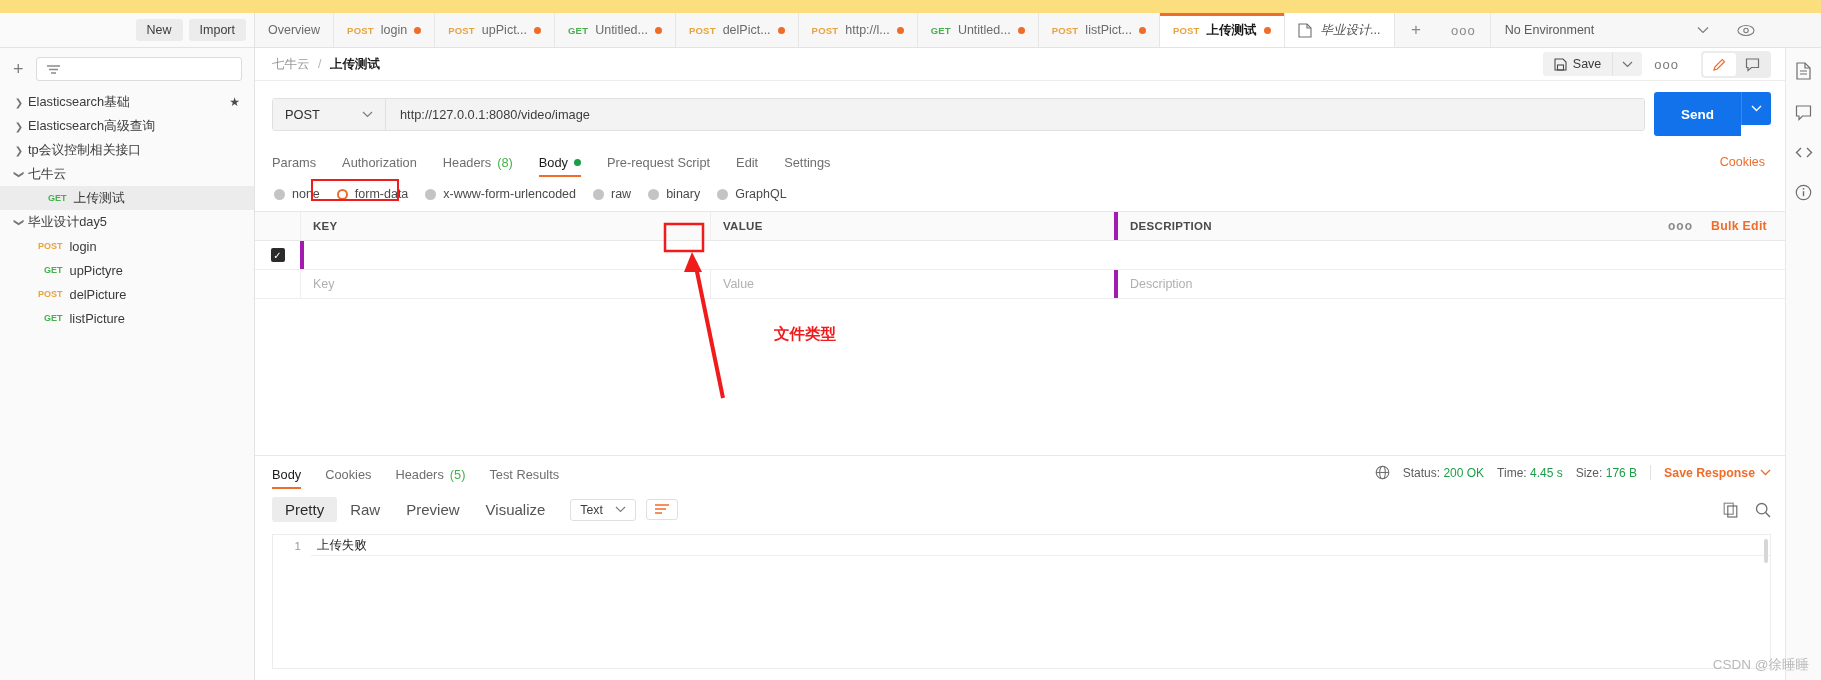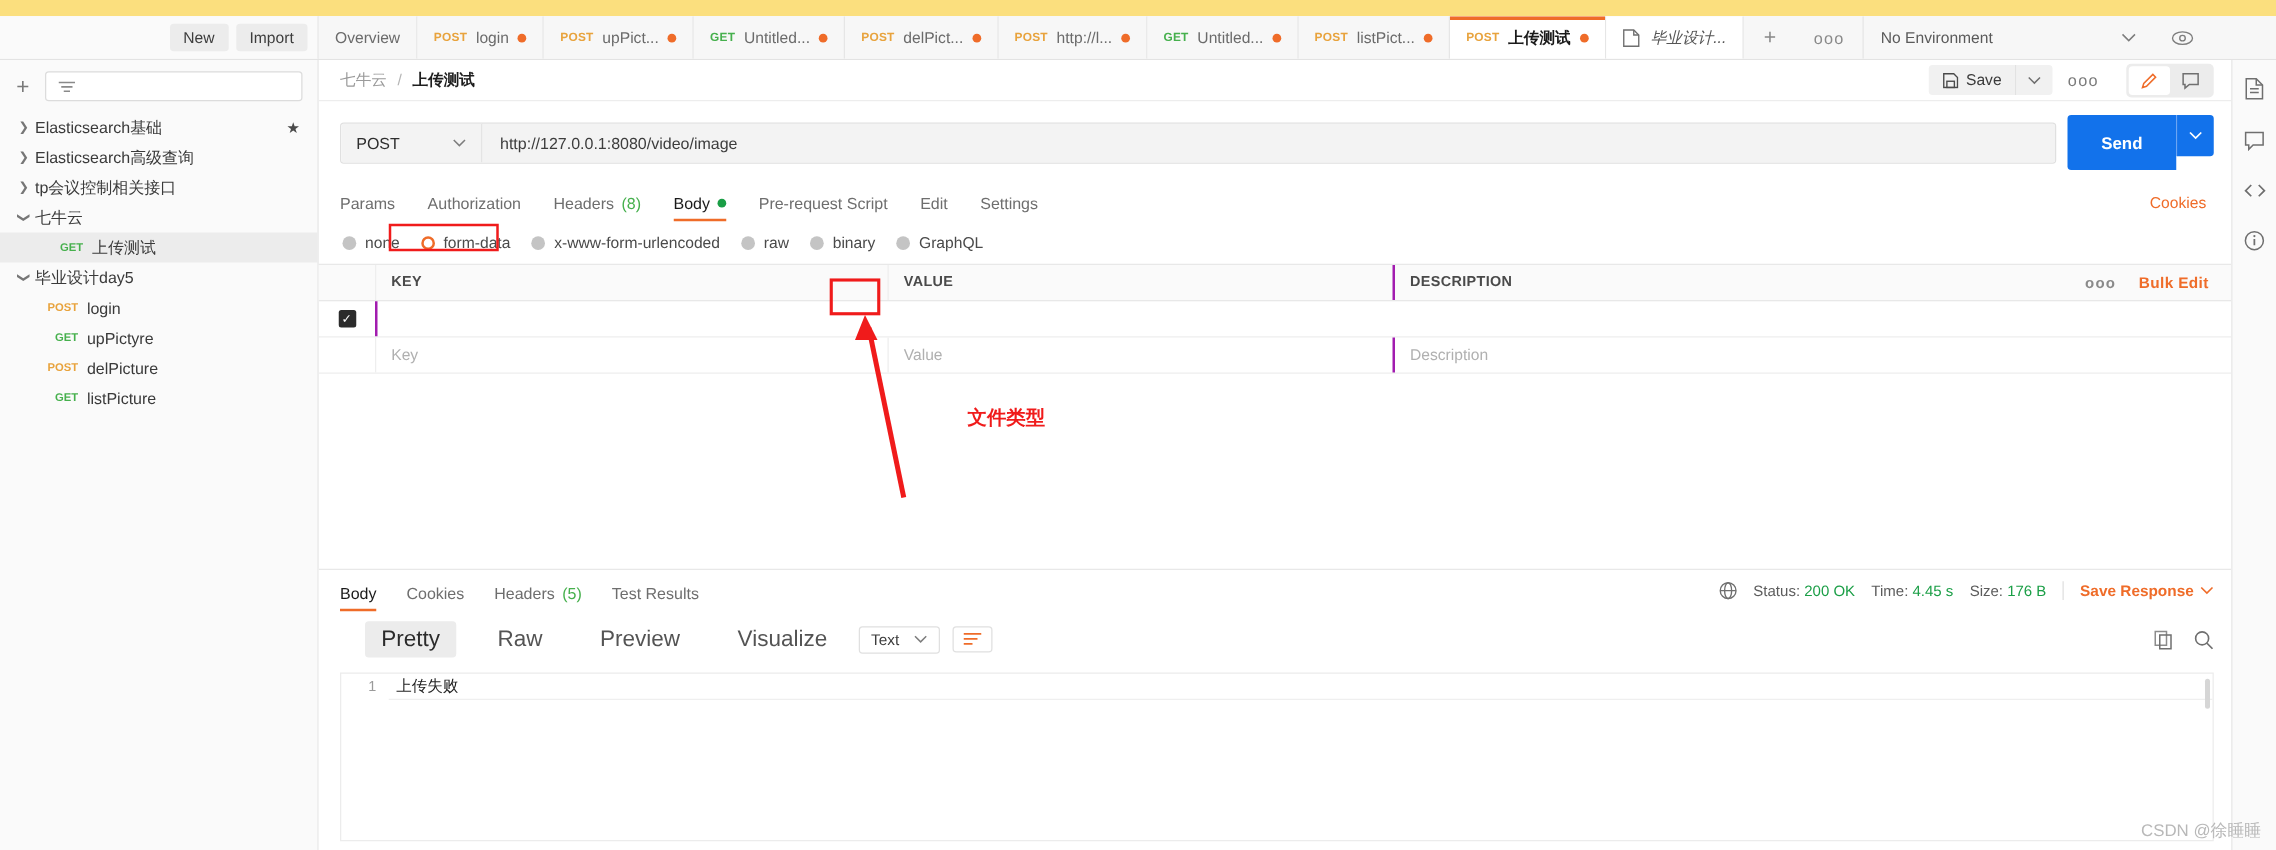--- a/index.html
+++ b/index.html
@@ -121,21 +121,21 @@
             color:#4a4a4a; letter-spacing:.3px; }
   .kvrow { display:flex; height:29px; align-items:center; border-bottom:1px solid #eeeeee; font-size:12.5px; }
   .c-chk { width:45px; display:flex; justify-content:center; align-items:center; }
   .chk { width:14px; height:14px; border-radius:2px; background:#2b2b2b; color:#fff;
          font-size:10px; display:flex; align-items:center; justify-content:center; cursor:pointer; }
   .c-key { width:410px; padding-left:0; border-left:1px solid #eeeeee; height:100%;
            display:flex; align-items:center; padding-left:12px; }
   .c-key.active { border-left:3px solid #fbe6b5; }
   .c-val { width:404px; border-left:1px solid #eeeeee; height:100%; display:flex;
            align-items:center; padding-left:12px; }
-  .c-desc { flex:1; border-left:2px solid #a21caf; height:100%; display:flex;
+  .c-desc { flex:1; border-left:4px solid #a21caf; height:100%; display:flex;
             align-items:center; padding-left:12px; justify-content:space-between; padding-right:18px;}
   .ph { color:#b0b0b0; }
   .chip { display:inline-flex; align-items:center; gap:9px; border:1px solid #dcdcdc;
           border-radius:3px; padding:2px 7px; background:#fff; font-size:12.3px; color:#2e2e2e; }
   .chip .x { color:#7a7a7a; cursor:pointer; font-size:12px; }
   .bulk { display:flex; align-items:center; gap:18px; }
   .bulk .dots { color:#8a8a8a; letter-spacing:1px; font-size:12px; cursor:pointer;}
   .bulk .be { color:#ef6c29; font-size:12.3px; font-weight:bold; cursor:pointer; }
 
   
@@ -147,21 +147,21 @@
           border-top:1px solid #e8e8e8; }
   .resp-head { display:flex; align-items:center; justify-content:space-between;
                padding:0 14px 0 17px; height:33px; }
   .resp-tabs { display:flex; gap:24px; height:33px; align-items:flex-end; }
   .resp-meta { display:flex; align-items:center; gap:13px; font-size:12px; color:#5c5c5c; }
   .resp-meta .val { color:#1a9e46; }
   .metasep { width:1px; height:15px; background:#e0e0e0; }
   .saveresp { color:#ef6c29; font-weight:bold; font-size:12.3px; display:flex; align-items:center; gap:5px; cursor:pointer;}
   .resp-ctrl { display:flex; align-items:center; justify-content:space-between; padding:8px 14px 8px 17px; }
   .resp-ctrl-l { display:flex; align-items:center; gap:0; }
-  .pill { font-size:18px; color:#545454; padding:4px 13px; border-radius:3px; cursor:pointer;margin-left:20px; }
+  .pill { font-size:15px; color:#545454; padding:4px 13px; border-radius:3px; cursor:pointer; }
   .pill.on { background:#ececec; color:#2b2b2b; }
   .fmt-sel { display:flex; align-items:center; gap:12px; border:1px solid #e0e0e0; border-radius:3px;
              padding:3px 9px; margin-left:12px; font-size:12.3px; color:#3d3d3d; cursor:pointer; }
   .wrapbtn { margin-left:10px; border:1px solid #e0e0e0; border-radius:3px; padding:3px 7px;
              display:flex; align-items:center; cursor:pointer; }
   .resp-ctrl-r { display:flex; align-items:center; gap:16px; color:#6f6f6f; }
   .codebox { margin:4px 14px 0 17px; border:1px solid #ececec; border-top:1px solid #ececec;
              height:135px; position:relative; background:#fff; }
   .codeline { display:flex; align-items:center; height:21px; font-size:12.4px; }
   .gutter { width:38px; text-align:right; padding-right:10px; color:#9a9a9a; font-size:11.5px; }

